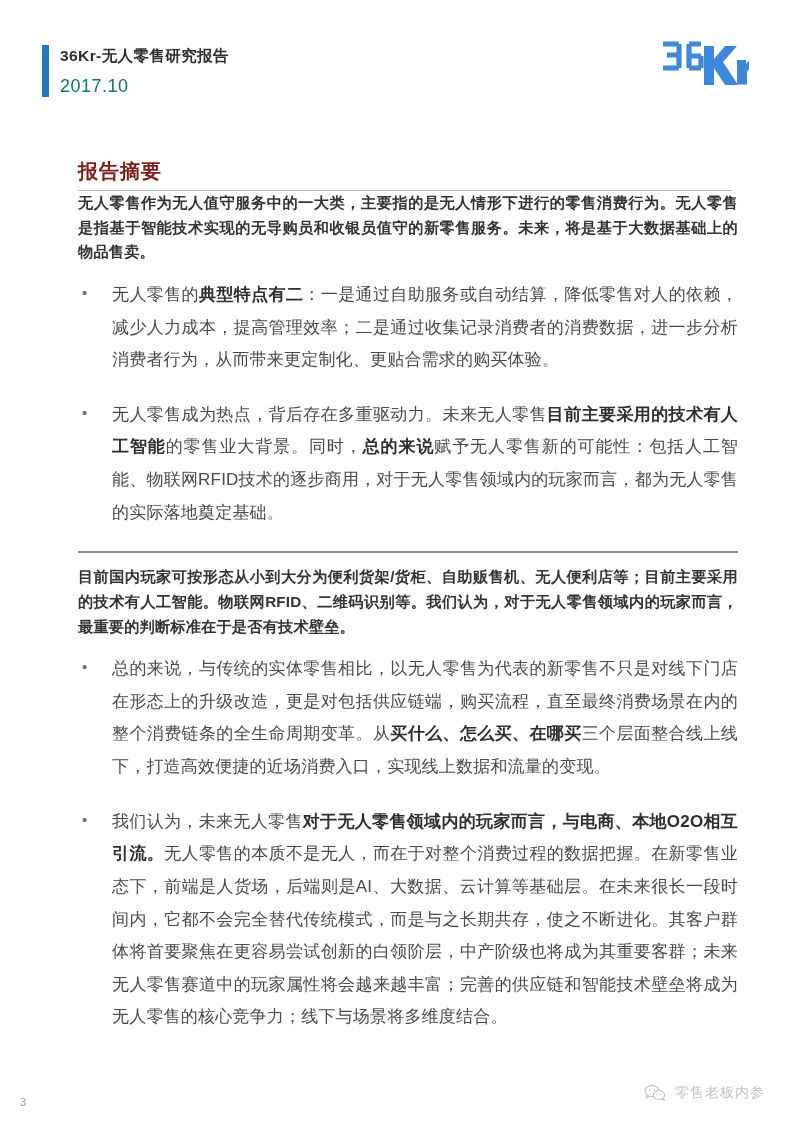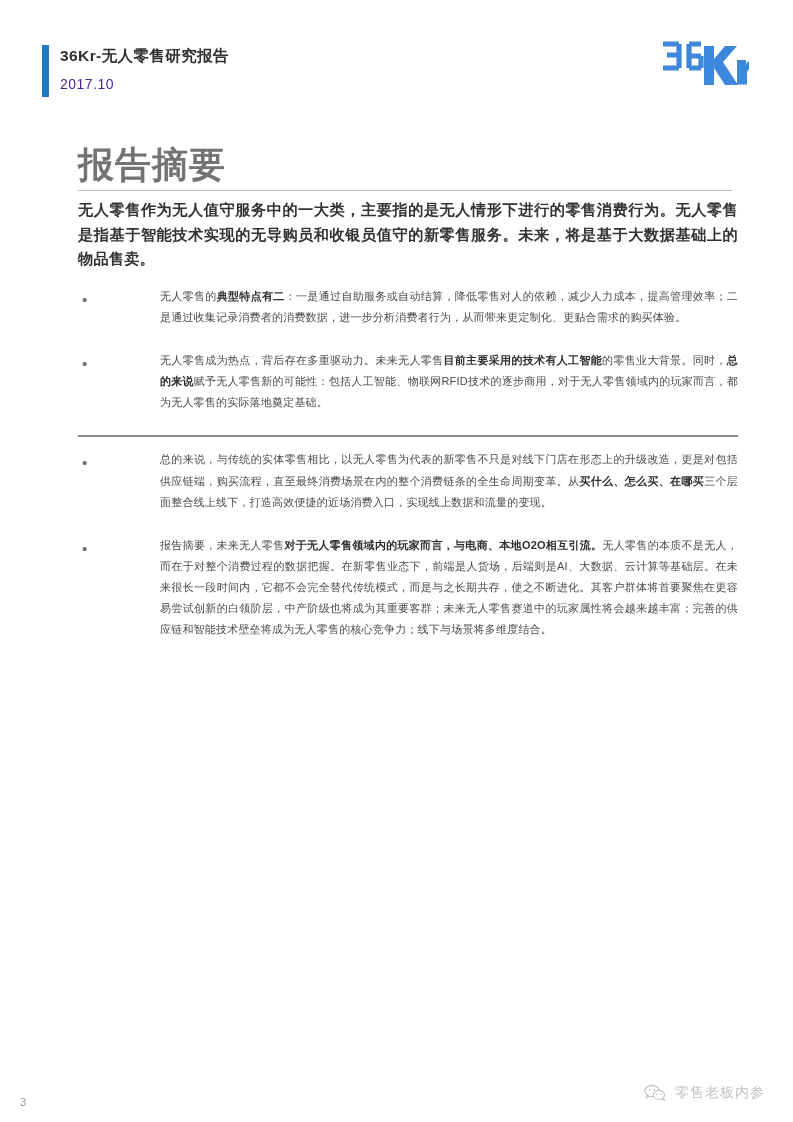--- a/index.html
+++ b/index.html
@@ -38,61 +38,62 @@
     top: 46px;
     font-size: 15.5px;
     font-weight: bold;
     color: #2f2f2f;
     letter-spacing: 0.4px;
   }
   .header-date {
     position: absolute;
     left: 60px;
     top: 76px;
-    font-size: 14px;
+    font-size: 18px;
     font-weight: normal;
-    color: #4c1d95;
+    color: #0f766e;
     letter-spacing: 0.5px;
   }
   .brand-logo {
     position: absolute;
     right: 44px;
     top: 32px;
     width: 92px;
     height: 58px;
   }
 
   
   .section-title-wrap {
     position: absolute;
     left: 78px;
     top: 146px;
     width: 660px;
   }
   .section-title {
-    font-size: 36px;
-    font-weight: bold;
-    color: #737373;
+    font-size: 20px;
+    font-weight: bold;
+    color: #7f1d1d;
     letter-spacing: 1px;
     line-height: 1.05;
+    margin-top: 15px;
   }
   .title-rule {
     position: absolute;
     left: 78px;
     top: 190px;
     width: 654px;
     height: 1px;
     background: #b9b9b9;
   }
 
   
   .content {
     position: absolute;
     left: 78px;
-    top: 198px;
+    top: 191px;
     width: 660px;
   }
 
   .lead-block {
     font-size: 15.2px;
     font-weight: bold;
     color: #333333;
     line-height: 1.62;
     letter-spacing: 0.2px;
     text-align: justify;
@@ -109,26 +110,25 @@
     flex: 0 0 34px;
     font-size: 15px;
     line-height: 1.92;
     color: #6b6b6b;
     text-align: left;
     padding-left: 4px;
     box-sizing: border-box;
   }
   .bullet-text {
     flex: 1 1 auto;
-    font-size: 11px;
+    font-size: 17px;
     line-height: 1.92;
     color: #4a4a4a;
     letter-spacing: 0.2px;
     text-align: justify;
-    margin-left: 48px;
   }
   .bullet-text b,
   .lead-block b {
     font-weight: bold;
     color: #2e2e2e;
   }
 
   .divider {
     width: 660px;
     height: 2px;
@@ -207,32 +207,33 @@
 
   <div class="bullet-row">
     <div class="bullet-dot">•</div>
     <div class="bullet-text">
       <span>无人零售成为热点，背后存在多重驱动力。未来无人零售</span><b>目前主要采用的技术有人工智能</b><span>的零售业大背景。同时，</span><b>总的来说</b><span>赋予无人零售新的可能性：包括人工智能、物联网RFID技术的逐步商用，对于无人零售领域内的玩家而言，都为无人零售的实际落地奠定基础。</span>
     </div>
   </div>
 
   <div class="divider"></div>
 
+  <p class="lead-block">目前国内玩家可按形态从小到大分为便利货架/货柜、自助贩售机、无人便利店等；目前主要采用的技术有人工智能。物联网RFID、二维码识别等。我们认为，对于无人零售领域内的玩家而言，最重要的判断标准在于是否有技术壁垒。</p>
 
   <div class="bullet-row">
     <div class="bullet-dot">•</div>
     <div class="bullet-text">
       <span>总的来说，与传统的实体零售相比，以无人零售为代表的新零售不只是对线下门店在形态上的升级改造，更是对包括供应链端，购买流程，直至最终消费场景在内的整个消费链条的全生命周期变革。从</span><b>买什么、怎么买、在哪买</b><span>三个层面整合线上线下，打造高效便捷的近场消费入口，实现线上数据和流量的变现。</span>
     </div>
   </div>
 
   <div class="bullet-row">
     <div class="bullet-dot">•</div>
     <div class="bullet-text">
-      <span>报告摘要，未来无人零售</span><b>对于无人零售领域内的玩家而言，与电商、本地O2O相互引流。</b><span>无人零售的本质不是无人，而在于对整个消费过程的数据把握。在新零售业态下，前端是人货场，后端则是AI、大数据、云计算等基础层。在未来很长一段时间内，它都不会完全替代传统模式，而是与之长期共存，使之不断进化。其客户群体将首要聚焦在更容易尝试创新的白领阶层，中产阶级也将成为其重要客群；未来无人零售赛道中的玩家属性将会越来越丰富；完善的供应链和智能技术壁垒将成为无人零售的核心竞争力；线下与场景将多维度结合。</span>
+      <span>我们认为，未来无人零售</span><b>对于无人零售领域内的玩家而言，与电商、本地O2O相互引流。</b><span>无人零售的本质不是无人，而在于对整个消费过程的数据把握。在新零售业态下，前端是人货场，后端则是AI、大数据、云计算等基础层。在未来很长一段时间内，它都不会完全替代传统模式，而是与之长期共存，使之不断进化。其客户群体将首要聚焦在更容易尝试创新的白领阶层，中产阶级也将成为其重要客群；未来无人零售赛道中的玩家属性将会越来越丰富；完善的供应链和智能技术壁垒将成为无人零售的核心竞争力；线下与场景将多维度结合。</span>
     </div>
   </div>
 
 </div>
 
 <div class="page-number">3</div>
 
 <div class="watermark">
   <span class="wechat-icon">
     <svg viewBox="0 0 22 18" width="22" height="18" xmlns="http://www.w3.org/2000/svg">

